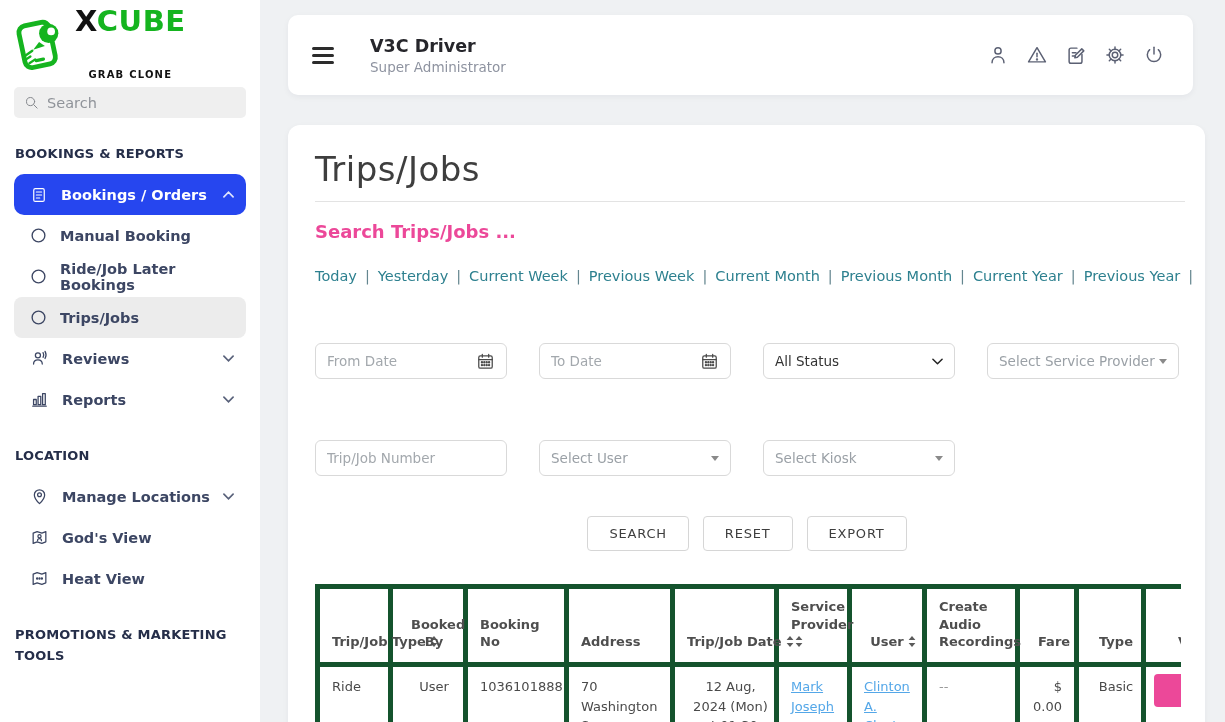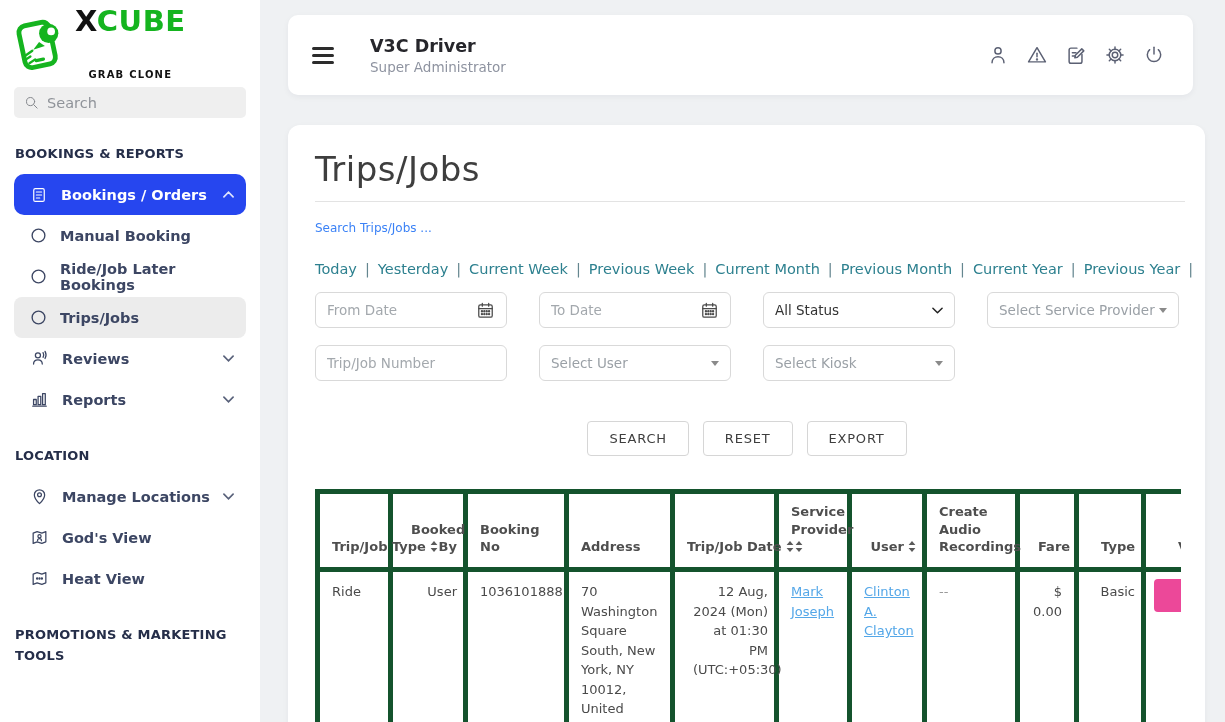--- a/index.html
+++ b/index.html
@@ -33,46 +33,46 @@
   .head-title-wrap { margin-left:36px; }
   .head-title { font-size:17.5px; font-weight:700; color:#26262b; }
   .head-sub { font-size:13.5px; color:#8e93a0; margin-top:3px; }
   .head-icons { margin-left:auto; display:flex; align-items:center; gap:17px; color:#5b6073; }
   .head-icons .hicon { width:22px; height:22px; cursor:pointer; }
 
   
   .main-card { position:absolute; left:288px; top:125px; width:917px; height:700px; background:#fff; border-radius:12px; box-shadow:0 2px 6px rgba(20,25,50,.05); padding:22px 0 0 27px; }
   .page-title { font-size:34px; font-weight:500; color:#3e3e3e; letter-spacing:.5px; line-height:44px; }
   .title-divider { margin-top:10px; width:870px; height:1px; background:#e3e3e3; }
-  .search-heading { margin-top:19px; font-size:12px; font-weight:400; color:#3b82f6; }
+  .search-heading { margin-top:19px; font-size:18px; font-weight:700; color:#ec4899; }
   .quick-links { margin-top:26px; font-size:14.5px; color:#2d808f; }
   .qlink { color:#2d808f; text-decoration:none; cursor:pointer; }
   .qsep { color:#64868f; margin:0 8px; }
 
   .filters { margin-top:15px; display:grid; grid-template-columns:repeat(4,192px); column-gap:32px; row-gap:17px; }
-  .field { height:36px; border:1px solid #d9d9d9; border-radius:6px; display:flex; align-items:center; padding:0 11px; background:#fff; font-size:14px; }
+  .field { height:36px; border:1px solid #d9d9d9; border-radius:6px; display:flex; align-items:center; padding:0 11px; background:#fff; font-size:14px;margin-top:44px; }
   .field input { border:none; outline:none; background:transparent; font-family:inherit; font-size:13.5px; color:#444; width:100%; }
   .field input::placeholder { color:#a3a8ad; }
   .field .cal { width:19px; height:19px; color:#4a4a4a; flex:none; margin-left:6px; cursor:pointer; }
   .select-dark { justify-content:space-between; color:#333; cursor:pointer; font-size:13.5px; }
   .select-dark .vchev { width:11px; height:7px; color:#222; }
   .select-gray { justify-content:space-between; color:#9aa0a6; cursor:pointer; font-size:13.5px; }
   .tri-down { width:0; height:0; border-left:4.5px solid transparent; border-right:4.5px solid transparent; border-top:5.5px solid #8a8a8a; }
 
   .btn-row { margin-top:40px; width:864px; display:flex; justify-content:center; gap:14px; }
   .btn { height:35px; padding:0 21px; background:#fff; border:1px solid #d6d6d6; border-radius:4px; font-family:inherit; font-size:13px; letter-spacing:.8px; color:#3e3e3e; cursor:pointer; }
 
   
   .table-wrap { margin-top:33px; width:866px; overflow:hidden; }
   table { border-collapse:collapse; table-layout:fixed; width:966px; font-size:13px; color:#4a4a4a; }
   th, td { border:5px solid #14532d; }
   th { height:78px; vertical-align:bottom; text-align:left; padding:8px 8px 11px 12px; font-size:13px; font-weight:700; color:#4e4e4e; line-height:1.35; }
   td { vertical-align:top; padding:10px 8px 10px 12px; line-height:1.5; }
   tr.row-main td { height:134px; }
-  th.c, td.c { text-align:right; padding-left:18px; padding-right:6px; }
+  th.c, td.c { text-align:center; padding-left:18px; padding-right:6px; }
   td.r { text-align:right; padding-right:12px; }
   th.last-col { padding-left:32px; }
   td.action-cell { padding:7px 0 0 8px; }
   .sortwrap { white-space:nowrap; }
   .sort { display:inline-block; vertical-align:-1px; margin-left:4px; }
   .sort path { fill:#5a5a5a; }
   .tlink { color:#54a7e8; text-decoration:underline; cursor:pointer; }
   .muted { color:#9a9a9a; }
   .status-btn { display:inline-block; border:none; border-radius:4px; color:#fff; font-family:inherit; font-size:13px; padding:8px 14px; min-width:50px; min-height:33px; cursor:pointer; white-space:nowrap; }
   .status-cyan { background:#ec4899;padding-left:28px; }

